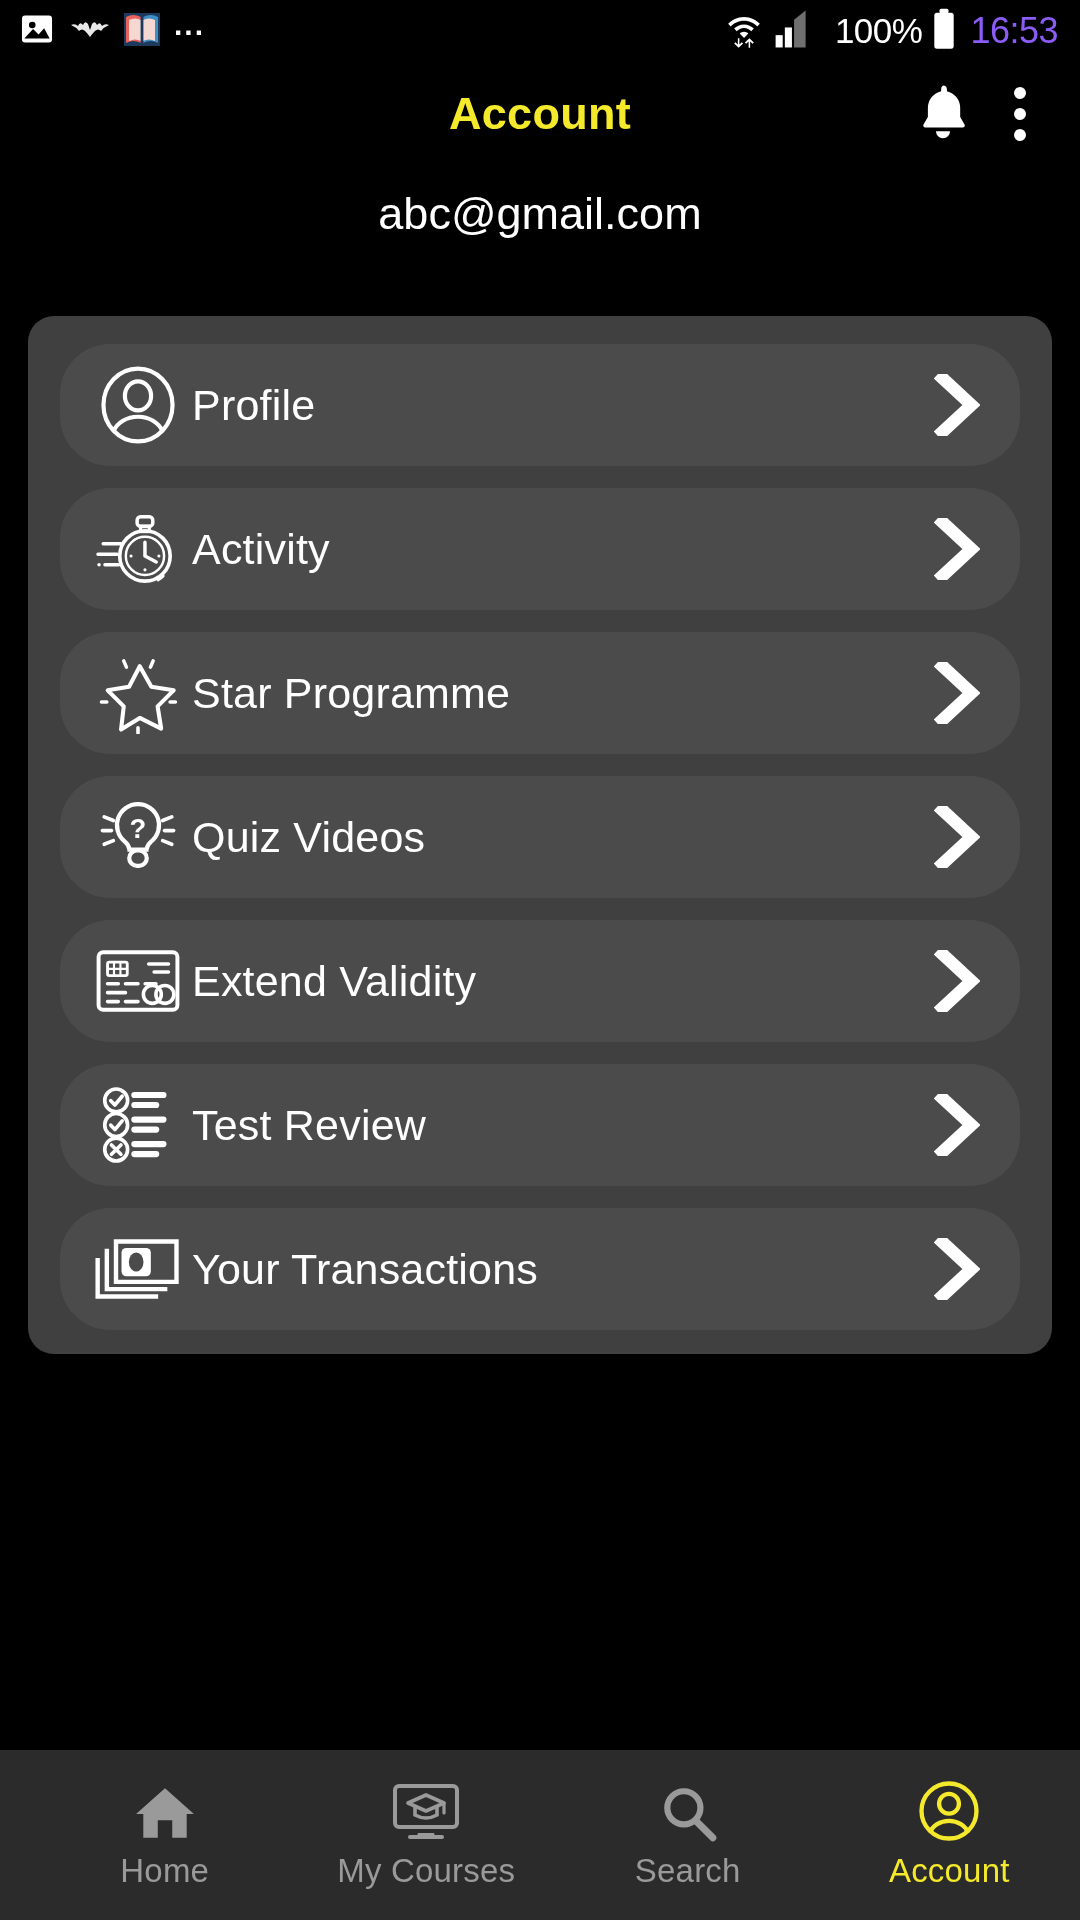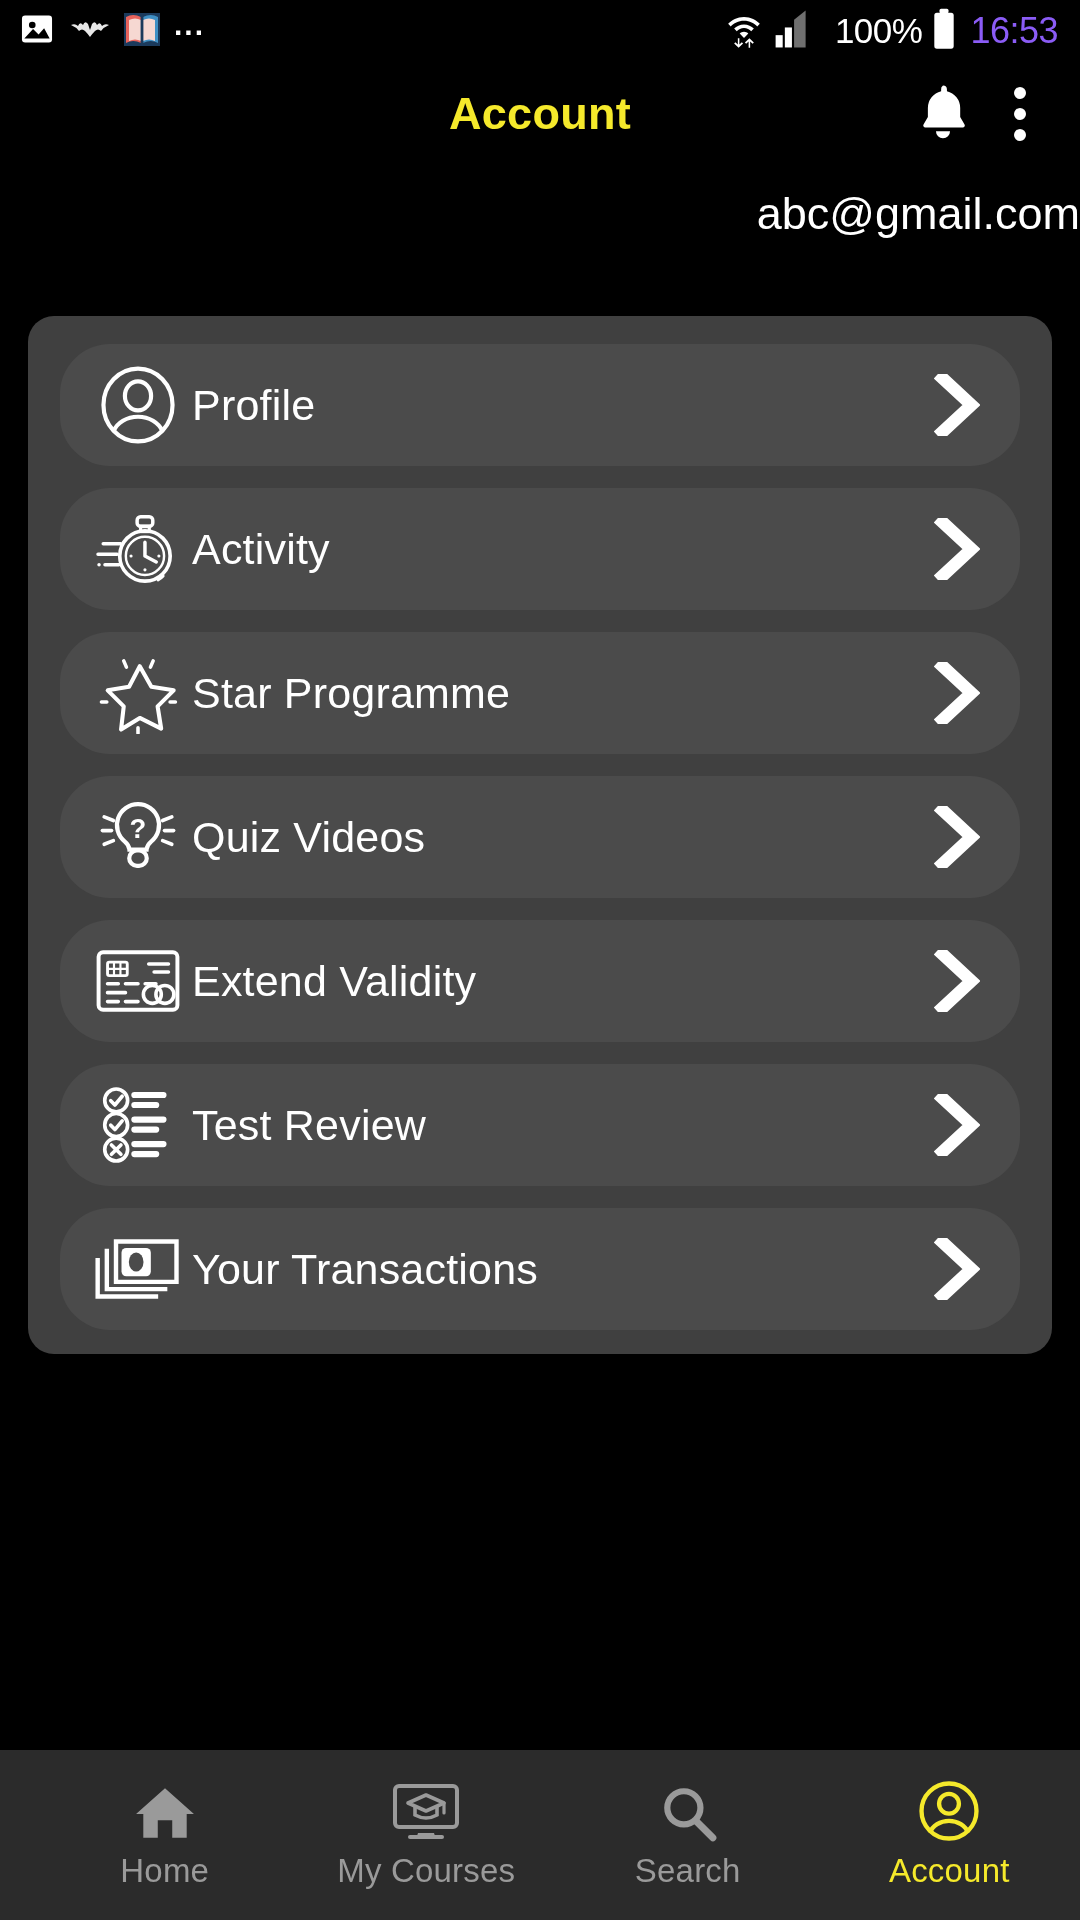--- a/index.html
+++ b/index.html
@@ -31,21 +31,21 @@
   .header-title {
     position:absolute; left:0; right:0; text-align:center;
     color:#f5e92b; font-size:45px; font-weight:700; letter-spacing:0.3px;
   }
   .header-actions { margin-left:auto; display:flex; align-items:center; gap:34px; padding-right:44px; }
   .icon-btn { display:flex; align-items:center; justify-content:center; }
   .kebab { display:flex; flex-direction:column; gap:9px; align-items:center; padding:6px 10px; }
   .kebab span { width:12px; height:12px; border-radius:50%; background:#fff; display:block; }
 
   
-  .email-wrap { flex:0 0 150px; display:flex; align-items:flex-start; justify-content:flex-end; padding-top:22px; background:#000; }
+  .email-wrap { flex:0 0 150px; display:flex; align-items:flex-start; justify-content:center; padding-top:22px; background:#000; }
   .email { color:#fff; font-size:45px; font-weight:400; letter-spacing:0px; }
 
   
   .card-wrap { flex:1 1 auto; padding:0 28px; background:#000; }
   .card {
     background:#404040; border-radius:26px;
     padding:28px 32px 24px 32px;
     display:flex; flex-direction:column; gap:22px;
   }
   .row {

